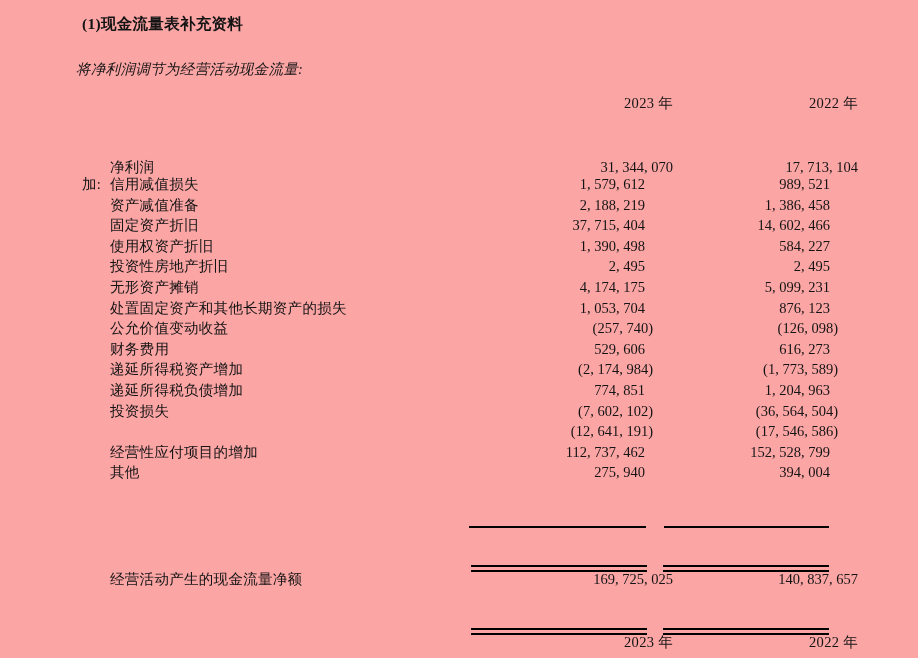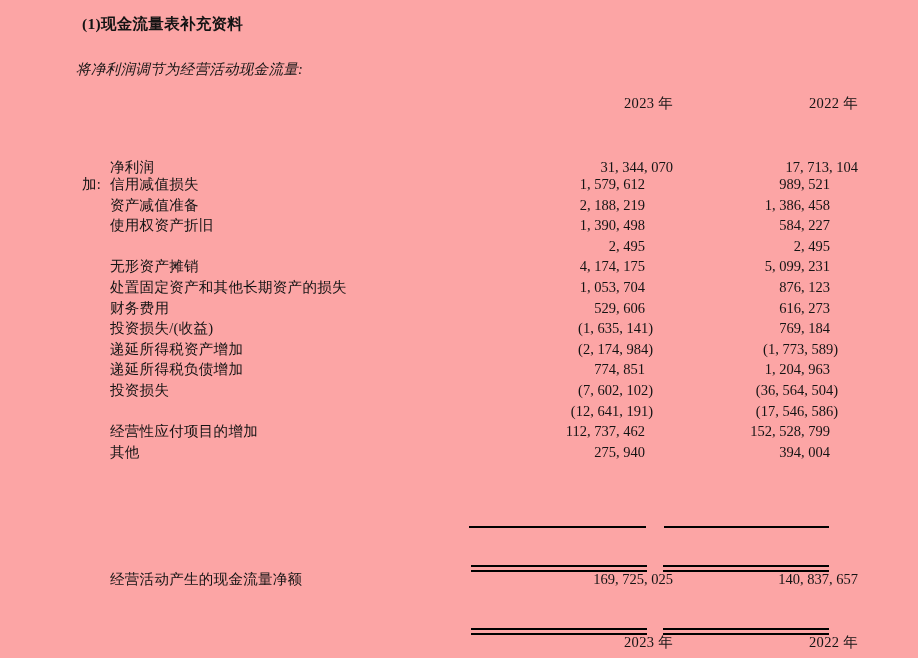--- a/index.html
+++ b/index.html
@@ -54,52 +54,59 @@
     <span class="v v2 c2">989, 521</span>
   </div>
       <div class="row">
     <span class="prefix"></span>
     <span class="label">资产减值准备</span>
     <span class="v v1 c1">2, 188, 219</span>
     <span class="v v2 c2">1, 386, 458</span>
   </div>
       <div class="row">
     <span class="prefix"></span>
+    <span class="label">固定资产折旧</span>
+    <span class="v v1 c1">37, 715, 404</span>
+    <span class="v v2 c2">14, 602, 466</span>
+  </div>
+      <div class="row">
+    <span class="prefix"></span>
     <span class="label">使用权资产折旧</span>
     <span class="v v1 c1">1, 390, 498</span>
     <span class="v v2 c2">584, 227</span>
   </div>
       <div class="row">
     <span class="prefix"></span>
+    <span class="label">投资性房地产折旧</span>
     <span class="v v1 c1">2, 495</span>
     <span class="v v2 c2">2, 495</span>
   </div>
       <div class="row">
     <span class="prefix"></span>
     <span class="label">无形资产摊销</span>
     <span class="v v1 c1">4, 174, 175</span>
     <span class="v v2 c2">5, 099, 231</span>
   </div>
       <div class="row">
     <span class="prefix"></span>
     <span class="label">处置固定资产和其他长期资产的损失</span>
     <span class="v v1 c1">1, 053, 704</span>
     <span class="v v2 c2">876, 123</span>
   </div>
       <div class="row">
     <span class="prefix"></span>
+    <span class="label">公允价值变动收益</span>
+    <span class="v v1 c1 neg">(257, 740)</span>
+    <span class="v v2 c2 neg">(126, 098)</span>
+  </div>
+      <div class="row">
+    <span class="prefix"></span>
     <span class="label">财务费用</span>
     <span class="v v1 c1">529, 606</span>
     <span class="v v2 c2">616, 273</span>
-  </div>
-      <div class="row">
-    <span class="prefix"></span>
-    <span class="label">投资损失/(收益)</span>
-    <span class="v v1 c1 neg">(1, 635, 141)</span>
-    <span class="v v2 c2">769, 184</span>
   </div>
       <div class="row">
     <span class="prefix"></span>
     <span class="label">递延所得税资产增加</span>
     <span class="v v1 c1 neg">(2, 174, 984)</span>
     <span class="v v2 c2 neg">(1, 773, 589)</span>
   </div>
       <div class="row">
     <span class="prefix"></span>
     <span class="label">递延所得税负债增加</span>

